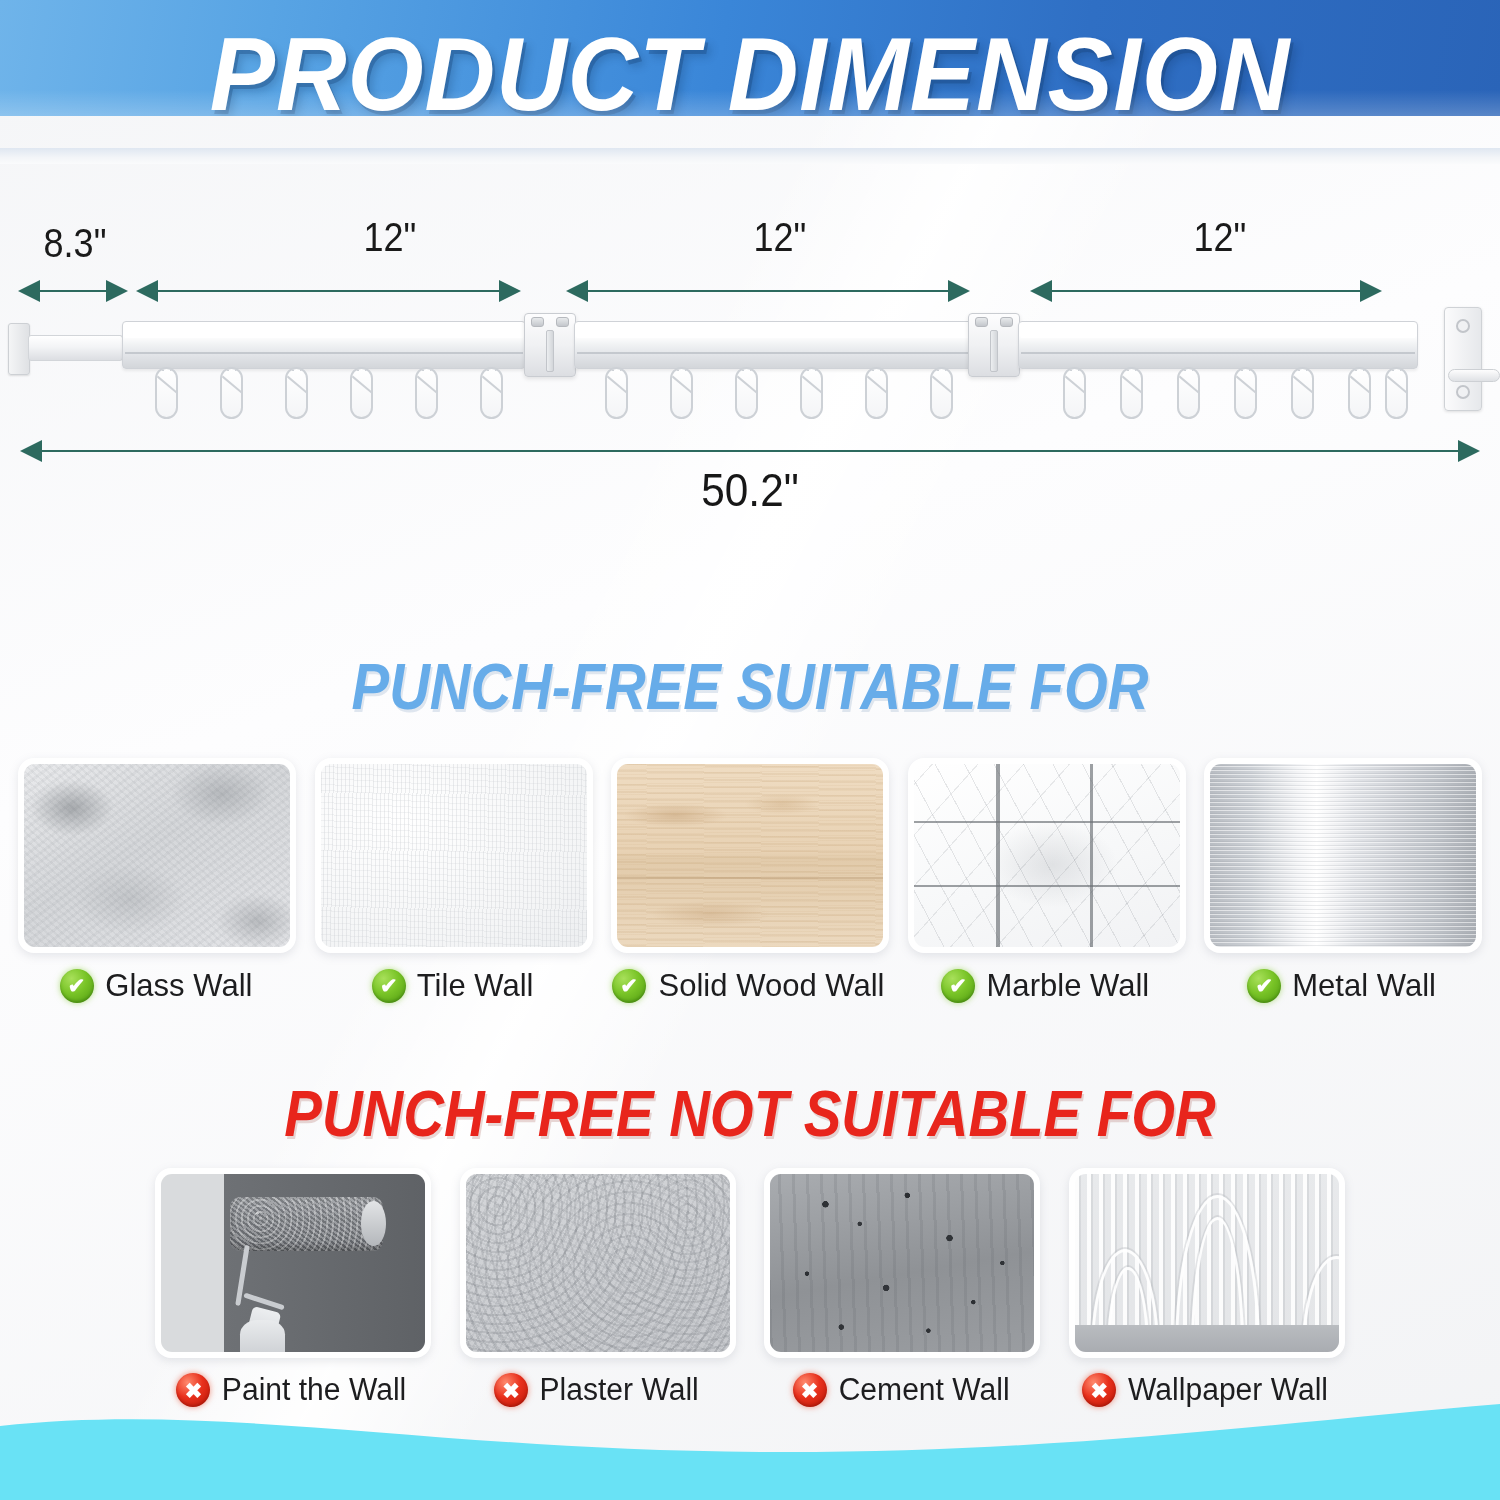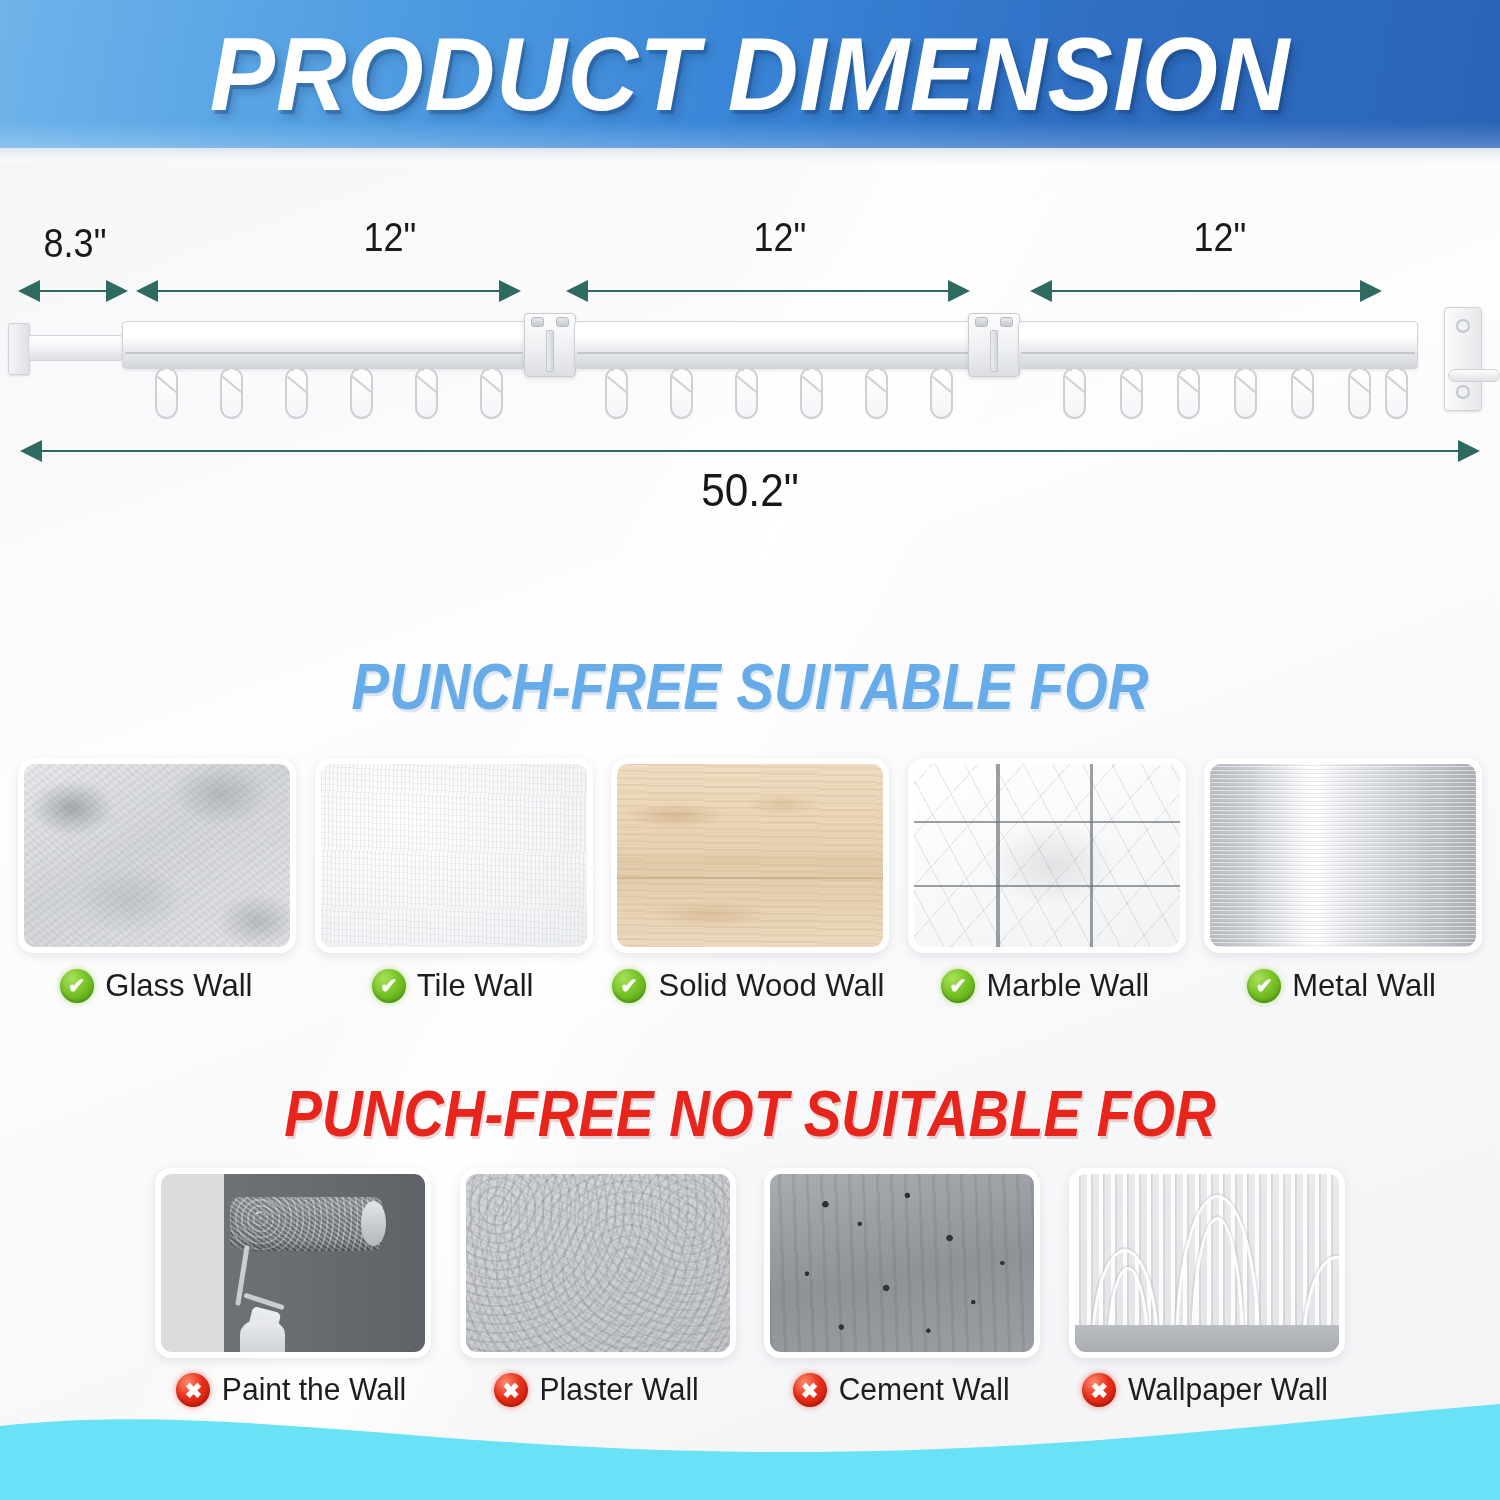--- a/index.html
+++ b/index.html
@@ -16,21 +16,21 @@
   .bg-sheen {
     position:absolute; inset:0;
     background:
       linear-gradient(118deg, rgba(255,255,255,0) 0%, rgba(255,255,255,0) 38%, rgba(255,255,255,.95) 46%, rgba(255,255,255,0) 54%, rgba(255,255,255,0) 100%),
       linear-gradient(160deg,#f4f5f7 0%, #fdfdfe 40%, #f2f3f5 100%);
     pointer-events:none;
   }
 
   
   .header {
-    position:absolute; left:0; top:0; width:1500px; height:148px;
+    position:absolute; left:0; top:0; width:1500px; height:116px;
     background:linear-gradient(100deg,#6fb4ea 0%, #58a4e4 18%, #3a86d8 48%, #2f6fc4 72%, #2a64b8 100%);
     overflow:hidden;
   }
   .header::after{
     content:""; position:absolute; left:0; right:0; bottom:0; height:26px;
     background:linear-gradient(180deg, rgba(255,255,255,0) 0%, rgba(255,255,255,.22) 100%);
   }
   .header-title{
     position:absolute; left:0; right:0; top:10px;
     text-align:center;

